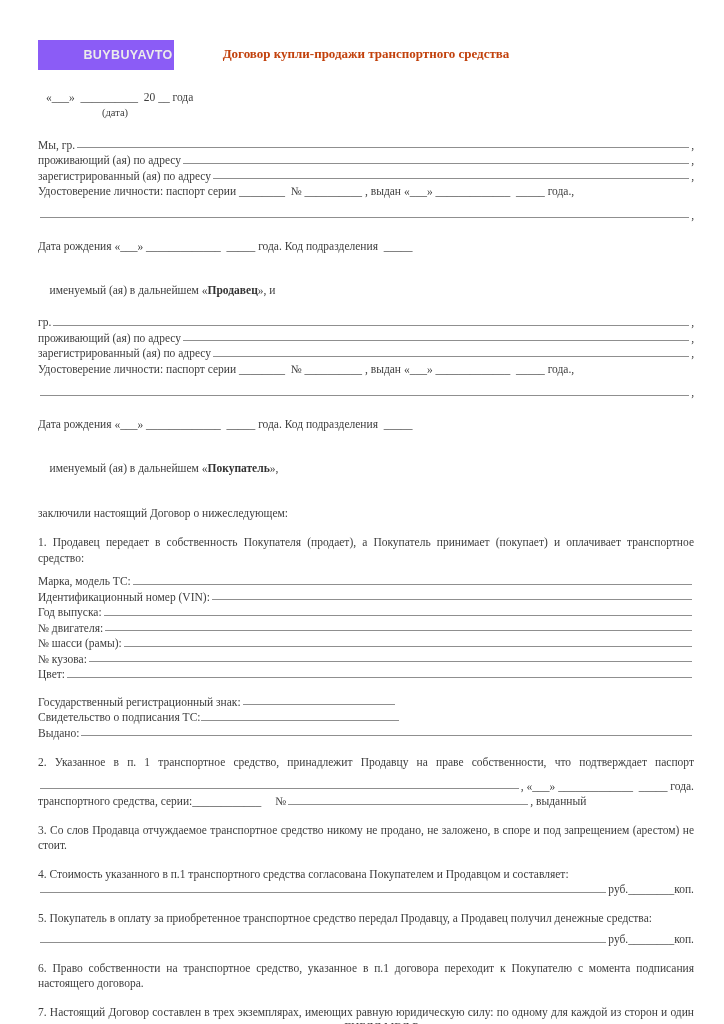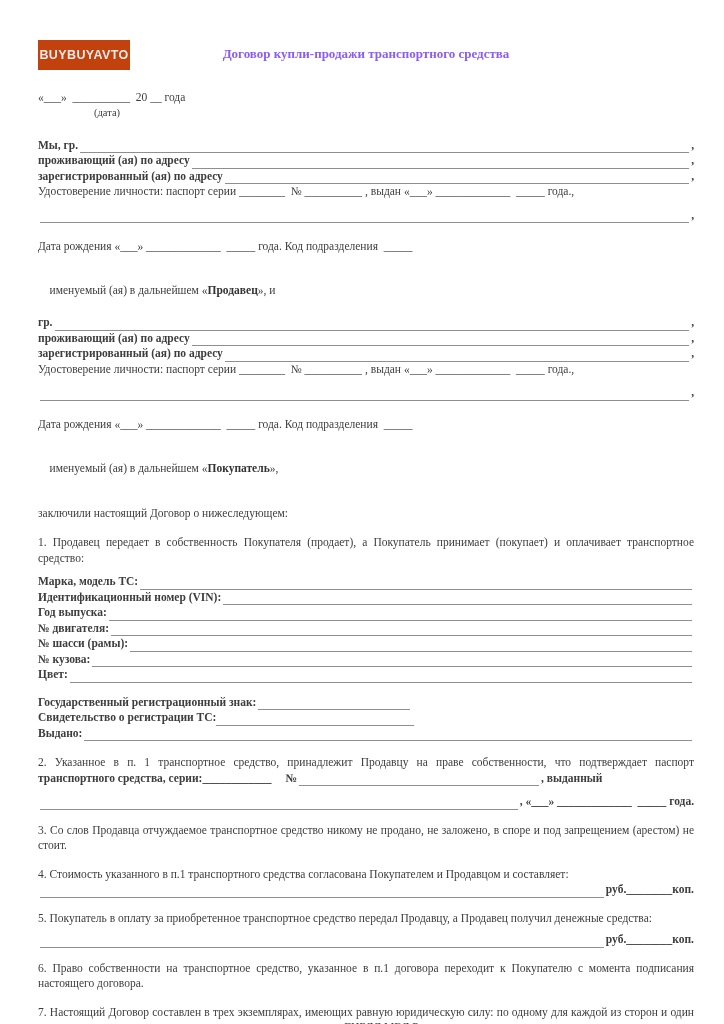--- a/index.html
+++ b/index.html
@@ -6,40 +6,40 @@
   body {
     width:724px; height:1024px; overflow:hidden;
     font-family:"Liberation Serif", serif;
     font-size:11.5px; color:#3d3d3d;
   }
   .page { position:relative; width:724px; height:1024px; box-sizing:border-box;
           padding:40px 30px 0 38px; }
 
   
   .logo { position:absolute; left:38px; top:40px; width:92px; height:30px;
-          background:#c2410c; color:#ebebeb;
+          background:#8b5cf6; color:#ebebeb;
           font-family:"Liberation Sans", sans-serif; font-weight:bold;
           font-size:12.5px; letter-spacing:.4px;
-          display:flex; align-items:center; justify-content:center; }
+          display:flex; align-items:center; justify-content:center;padding-left:44px; }
   .title { margin:6px 0 0 0; text-align:center; font-size:13px; font-weight:bold;
-           color:#8b5cf6; }
+           color:#c2410c; }
 
   
-  .row { display:flex; align-items:flex-end; line-height:15.5px;font-weight:bold; }
+  .row { display:flex; align-items:flex-start; line-height:15.5px; }
   .row > span { white-space:pre; }
   .trow { line-height:15.5px; white-space:pre-wrap; }
   .fill { flex:1 1 auto; min-width:8px; height:.85em;
           border-bottom:1px solid #8f8f8f; margin:0 2px; }
   .fillfix { flex:0 0 auto; height:.85em; border-bottom:1px solid #8f8f8f; margin:0 2px; }
   .para { margin:0; text-align:justify; line-height:15.5px; }
   .jl { text-align:justify; text-align-last:justify; line-height:15.5px; }
   b { color:#333; }
 
   
-  .date-row { display:flex; justify-content:space-between; margin-top:28px; }
+  .date-row { display:flex; justify-content:space-between; margin-top:28px;margin-left:8px; }
   .date-caption { font-size:10.5px; margin-left:56px; margin-top:1px; }
   .place-col { width:150px; text-align:center; }
   .place-line { border-bottom:1px solid #8f8f8f; height:13px; }
   .place-caption { font-size:10.5px; margin-top:2px; white-space:nowrap; }
 
   .person { margin-top:20px; }
   .contline { margin-top:8px; }
   .birth { margin-top:16px; }
   .named { margin-top:13px; }
 
@@ -151,42 +151,42 @@
       <span class="fill"></span>
     </div>
   </div>
 
   <div class="regblock">
     <div class="row">
       <span>Государственный регистрационный знак:</span>
       <span class="fillfix" style="width:152px"></span>
     </div>
     <div class="row">
-      <span>Свидетельство о регистрации ТС:</span>
+      <span>Свидетельство о подписания ТС:</span>
       <span class="fillfix" style="width:198px;margin-left:0"></span>
     </div>
     <div class="row">
       <span>Выдано:</span>
       <span class="fill"></span>
     </div>
   </div>
 
   <div class="mt14">
     <div class="jl">2. Указанное в п. 1 транспортное средство, принадлежит Продавцу на праве собственности, что подтверждает паспорт</div>
+    <div class="row contline">
+      <span class="fill"></span>
+      <span>, «___» _____________  _____ года.</span>
+    </div>
     <div class="row">
       <span>транспортного средства, серии:</span>
       <span style="white-space:pre">____________</span>
       <span style="margin-left:14px">№</span>
       <span class="fillfix" style="width:240px"></span>
       <span>, выданный</span>
     </div>
-    <div class="row contline">
-      <span class="fill"></span>
-      <span>, «___» _____________  _____ года.</span>
-    </div>
   </div>
 
   <p class="para mt13">3. Со слов Продавца отчуждаемое транспортное средство никому не продано, не заложено, в споре и под запрещением (арестом) не стоит.</p>
 
   <div class="mt13">
     <div class="para">4. Стоимость указанного в п.1 транспортного средства согласована Покупателем и Продавцом и составляет:</div>
     <div class="row">
       <span class="fill"></span>
       <span>руб.________коп.</span>
     </div>

